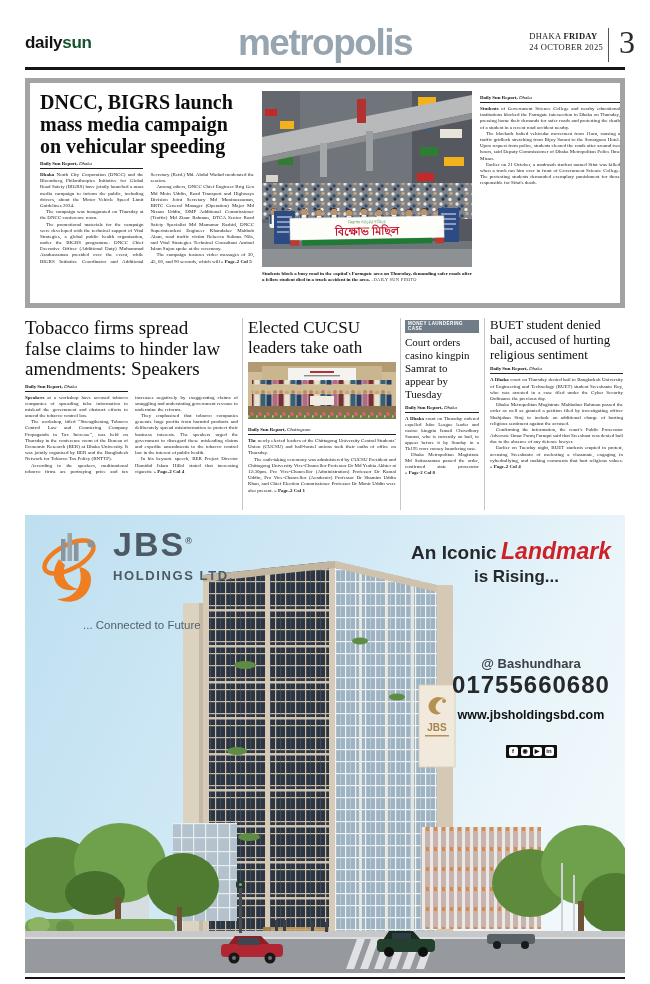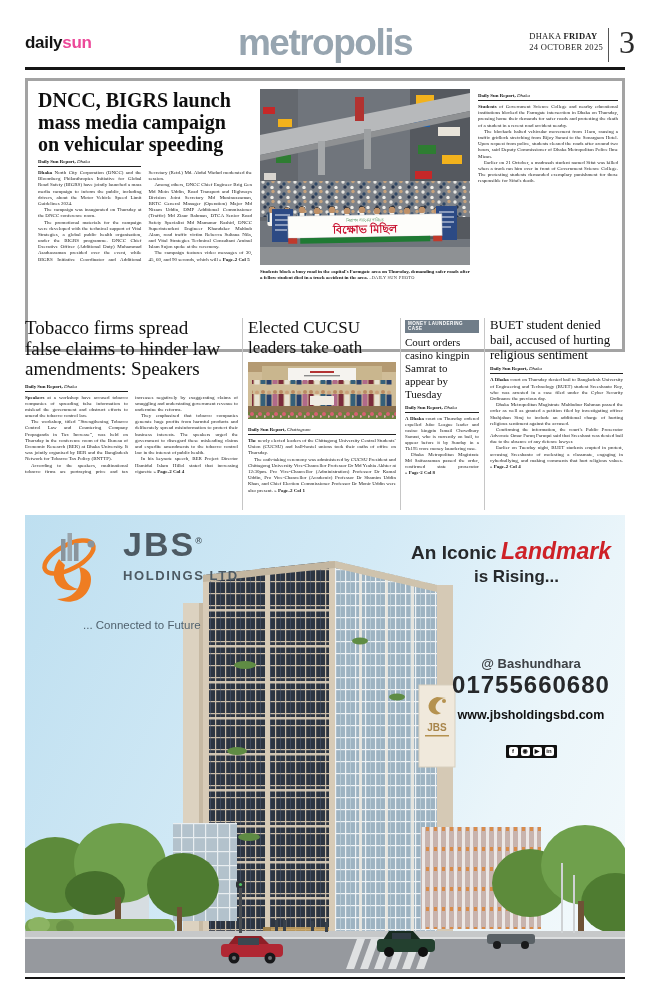--- a/index.html
+++ b/index.html
@@ -2,48 +2,48 @@
 <html><head>
 <meta charset="utf-8">
 <style>
   *{margin:0;padding:0;box-sizing:border-box}
   html,body{width:650px;height:984px;background:#fff}
   body{position:relative;overflow:hidden;font-family:"Liberation Serif",serif;color:#141414}
   .abs{position:absolute}
 
   
   .brand{left:25px;top:33px;font-family:"Liberation Sans",sans-serif;font-weight:bold;font-size:17px;letter-spacing:-.3px}
-  .brand .sun{color:#ec4899}
+  .brand .sun{color:#14532d}
   .section-title{left:0;right:0;top:24px;text-align:center;font-family:"Liberation Sans",sans-serif;
     font-weight:bold;font-size:37px;color:#97a5b0;letter-spacing:-1.5px;line-height:1}
   .dateline{right:47px;top:31px;text-align:left;font-size:8.5px;line-height:1.35;letter-spacing:.3px;color:#1a1a1a}
   .head-divider{right:41px;top:28px;width:1px;height:34px;background:#555}
   .pageno{right:8px;top:24px;width:30px;text-align:center;font-size:32px;color:#2a2a2a;font-weight:400}
   .header-rule{left:25px;top:67px;width:600px;height:2.5px;background:#151515}
 
   
   .hl{font-weight:400;white-space:pre-line;color:#0e0e0e}
   .hl-bold{font-weight:bold}
   .byline{font-size:4.9px;color:#111;border-bottom:.7px solid #222;padding-bottom:2px;margin:4px 0 3px}
   .byline i{font-weight:normal}
   .body{font-size:5px;line-height:1.24;text-align:justify;color:#1b1b1b}
   .body p+p{text-indent:6px}
   .jump{font-weight:bold;white-space:nowrap}
   .cols{column-count:2;column-gap:7px}
-  .topbox{left:25px;top:78px;width:600px;height:274px;border:3px solid #a3a3a3}
+  .topbox{left:25px;top:78px;width:600px;height:230px;border:5px solid #a3a3a3}
   .vrule{width:1px;background:#c6c6c6;top:318px;height:192px}
   .caption{font-size:4.9px;font-weight:bold;line-height:1.32;text-align:justify;color:#101010}
   .credit{font-weight:normal;font-size:4.4px;color:#333;letter-spacing:.3px;white-space:nowrap}
   .kicker{display:inline-block;background:#707d89;color:#fff;font-family:"Liberation Sans",sans-serif;
     font-size:4.6px;font-weight:bold;letter-spacing:.4px;padding:1.5px 3px;margin-bottom:3px}
 
   
   .ad{left:25px;top:515px;width:600px;height:458px;overflow:hidden;
     background:linear-gradient(115deg,#bedff0 0%,#d3eaf6 45%,#eaf5fa 75%,#f4fafc 100%)}
-  .ad-logo{left:14px;top:12px;display:flex;align-items:flex-start;gap:22px}
+  .ad-logo{left:14px;top:12px;display:flex;align-items:flex-start;gap:12px}
   .ad-logo-txt{font-family:"Liberation Sans",sans-serif;color:#4d5a63;line-height:1}
   .ad-logo-txt .big{font-size:34px;font-weight:bold;letter-spacing:2px}
   .ad-logo-txt sup{font-size:9px}
   .ad-logo-txt .sub{font-size:13px;font-weight:bold;letter-spacing:1.6px;margin-top:8px}
   .ad-tagline{left:58px;top:104px;font-family:"Liberation Sans",sans-serif;font-size:11.5px;color:#51626e}
   .ad-headline{right:14px;top:22px;text-align:right;font-family:"Liberation Sans",sans-serif;line-height:1.25}
   .ad-headline .w1{font-weight:bold;font-size:19px;color:#26292c}
   .ad-headline .w2{font-weight:bold;font-style:italic;font-size:23px;color:#ce2127}
   .ad-headline .w3{display:block;font-weight:bold;font-size:17px;color:#26292c;padding-right:52px}
   .ad-right{right:4px;top:140px;width:180px;text-align:center;font-family:"Liberation Sans",sans-serif}

